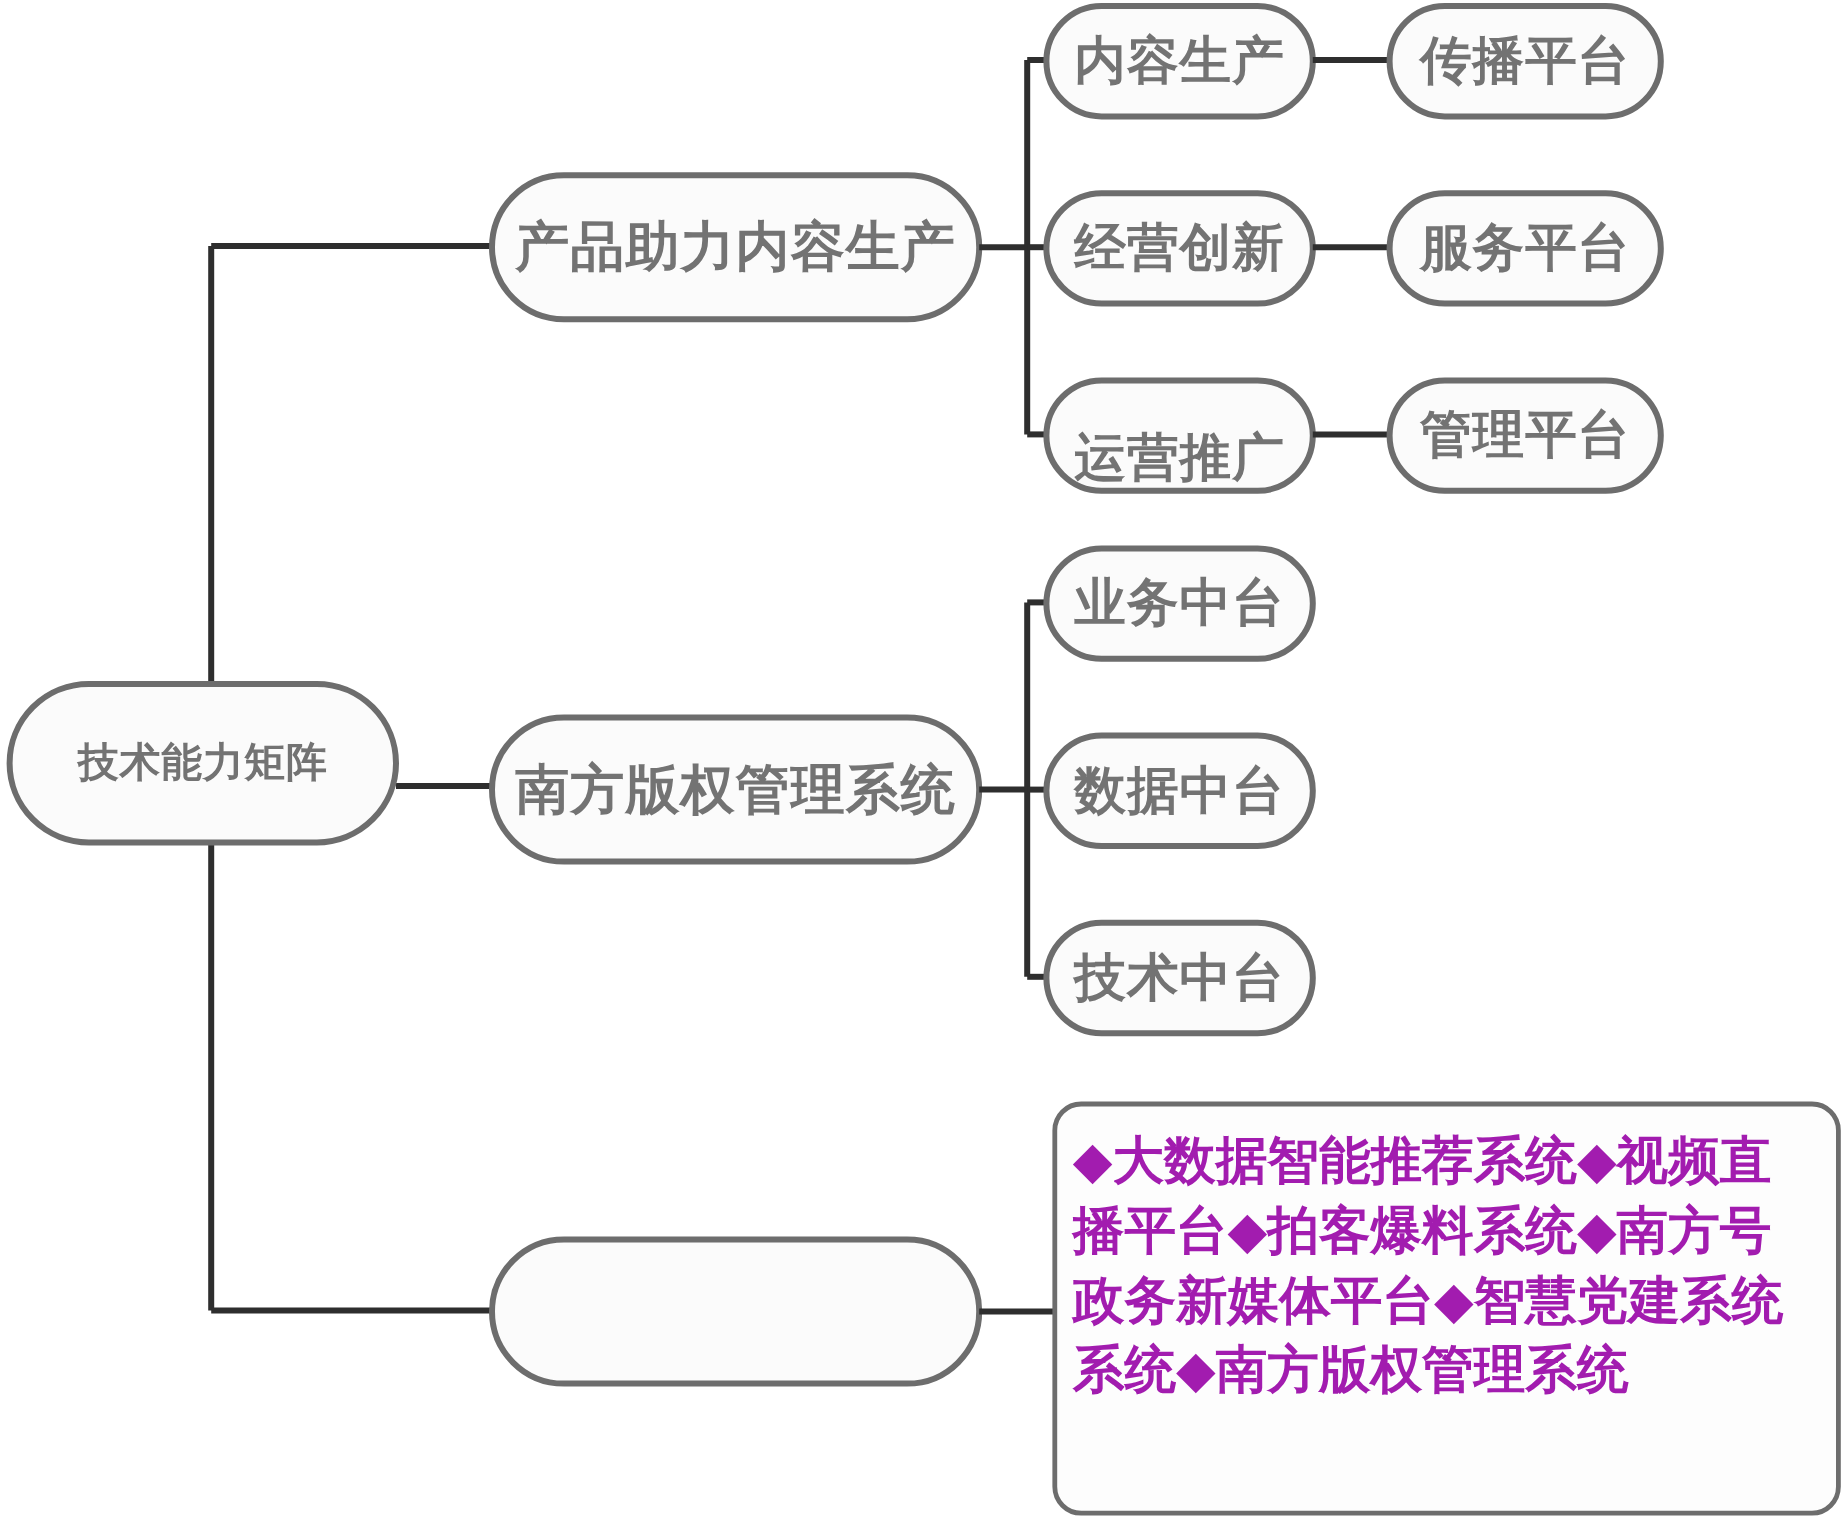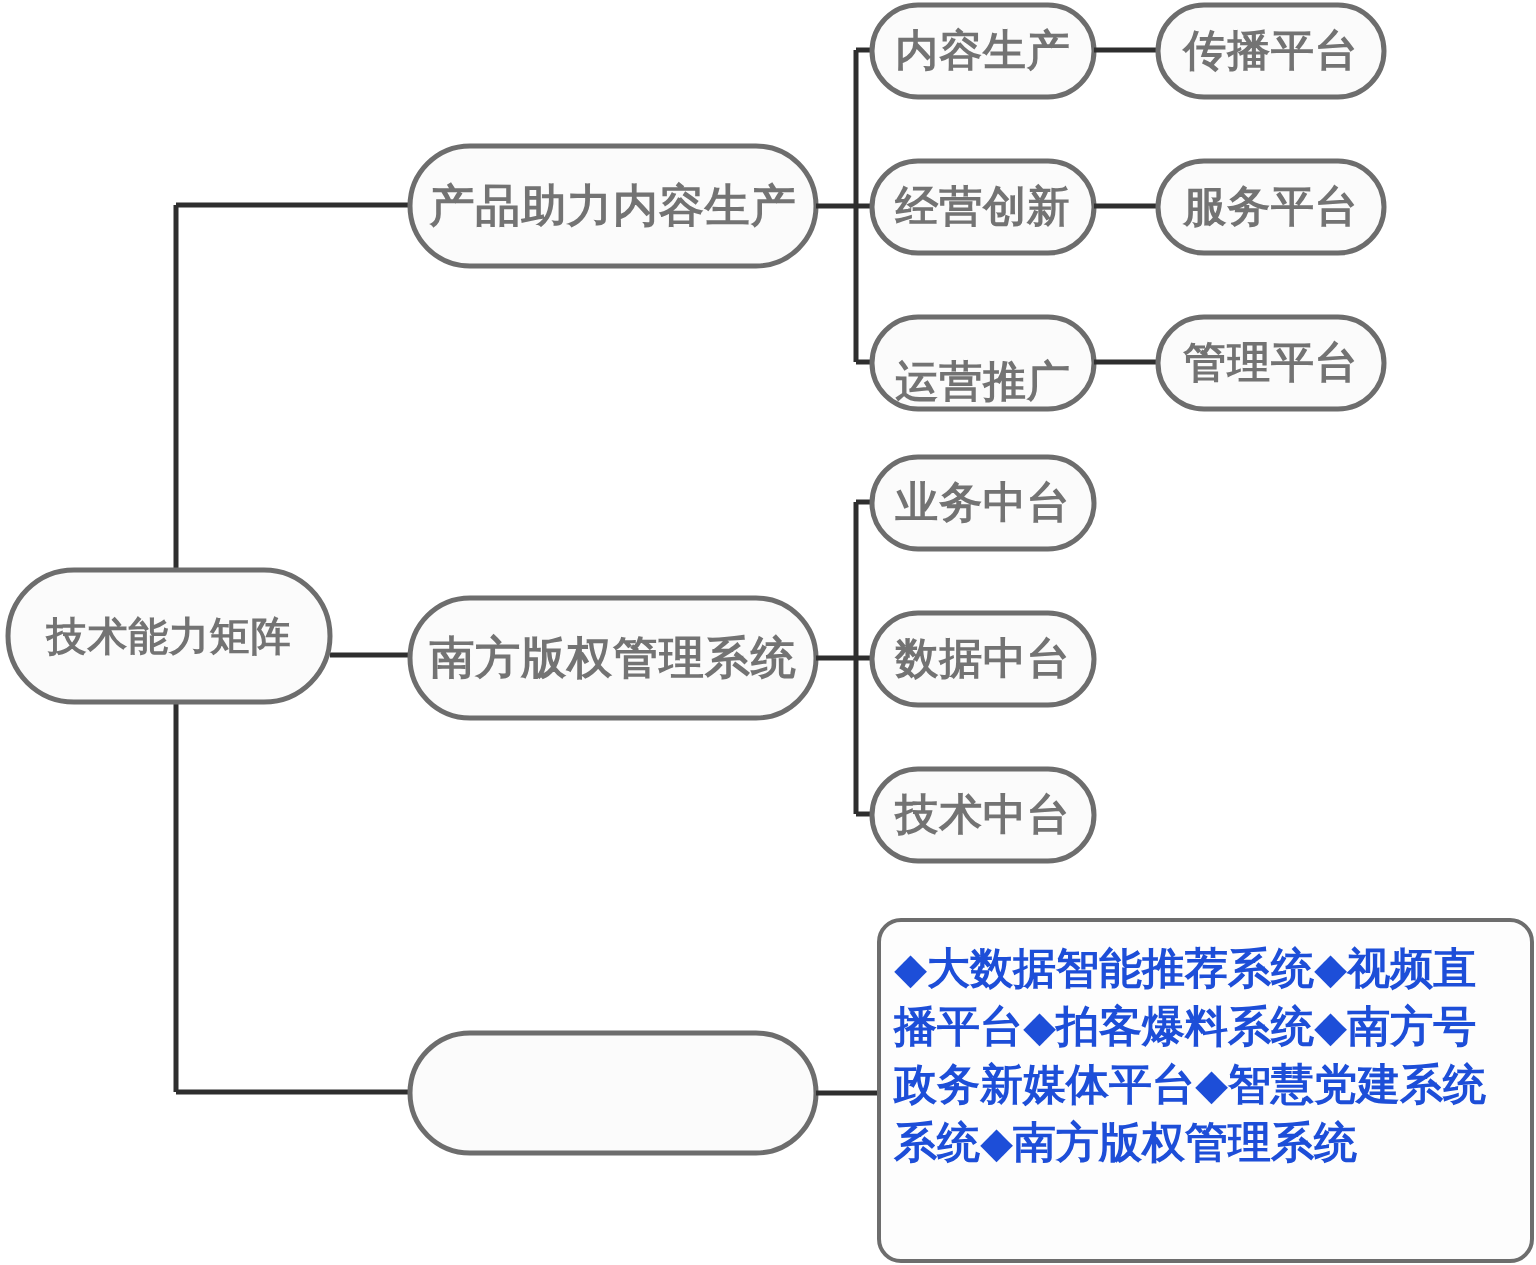--- a/index.html
+++ b/index.html
@@ -49,30 +49,30 @@
     align-items: center;
     justify-content: center;
     color: #737373;
     font-family: "Liberation Serif", "DejaVu Serif", serif;
     font-weight: 700;
     letter-spacing: 0.02em;
     white-space: nowrap;
     pointer-events: none;
     text-rendering: optimizeLegibility;
   }
-  .lvl1-label { font-size: 40px; }
+  .lvl1-label { font-size: 34px; }
   .lvl2-label { font-size: 45px; }
   .lvl3-label { font-size: 43px; }
   .lvl4-label { font-size: 43px; }
   .detail-box-text {
     position: absolute;
     left: 894px;
     top: 940px;
     width: 630px;
-    color: #1d4ed8;
+    color: #a21caf;
     font-family: "Liberation Serif", "DejaVu Serif", serif;
     font-weight: 700;
     font-size: 43px;
     line-height: 58px;
     letter-spacing: 0.0em;
     text-align: left;
     pointer-events: none;
   }
   .detail-line { display: block; white-space: nowrap; }
 </style>

